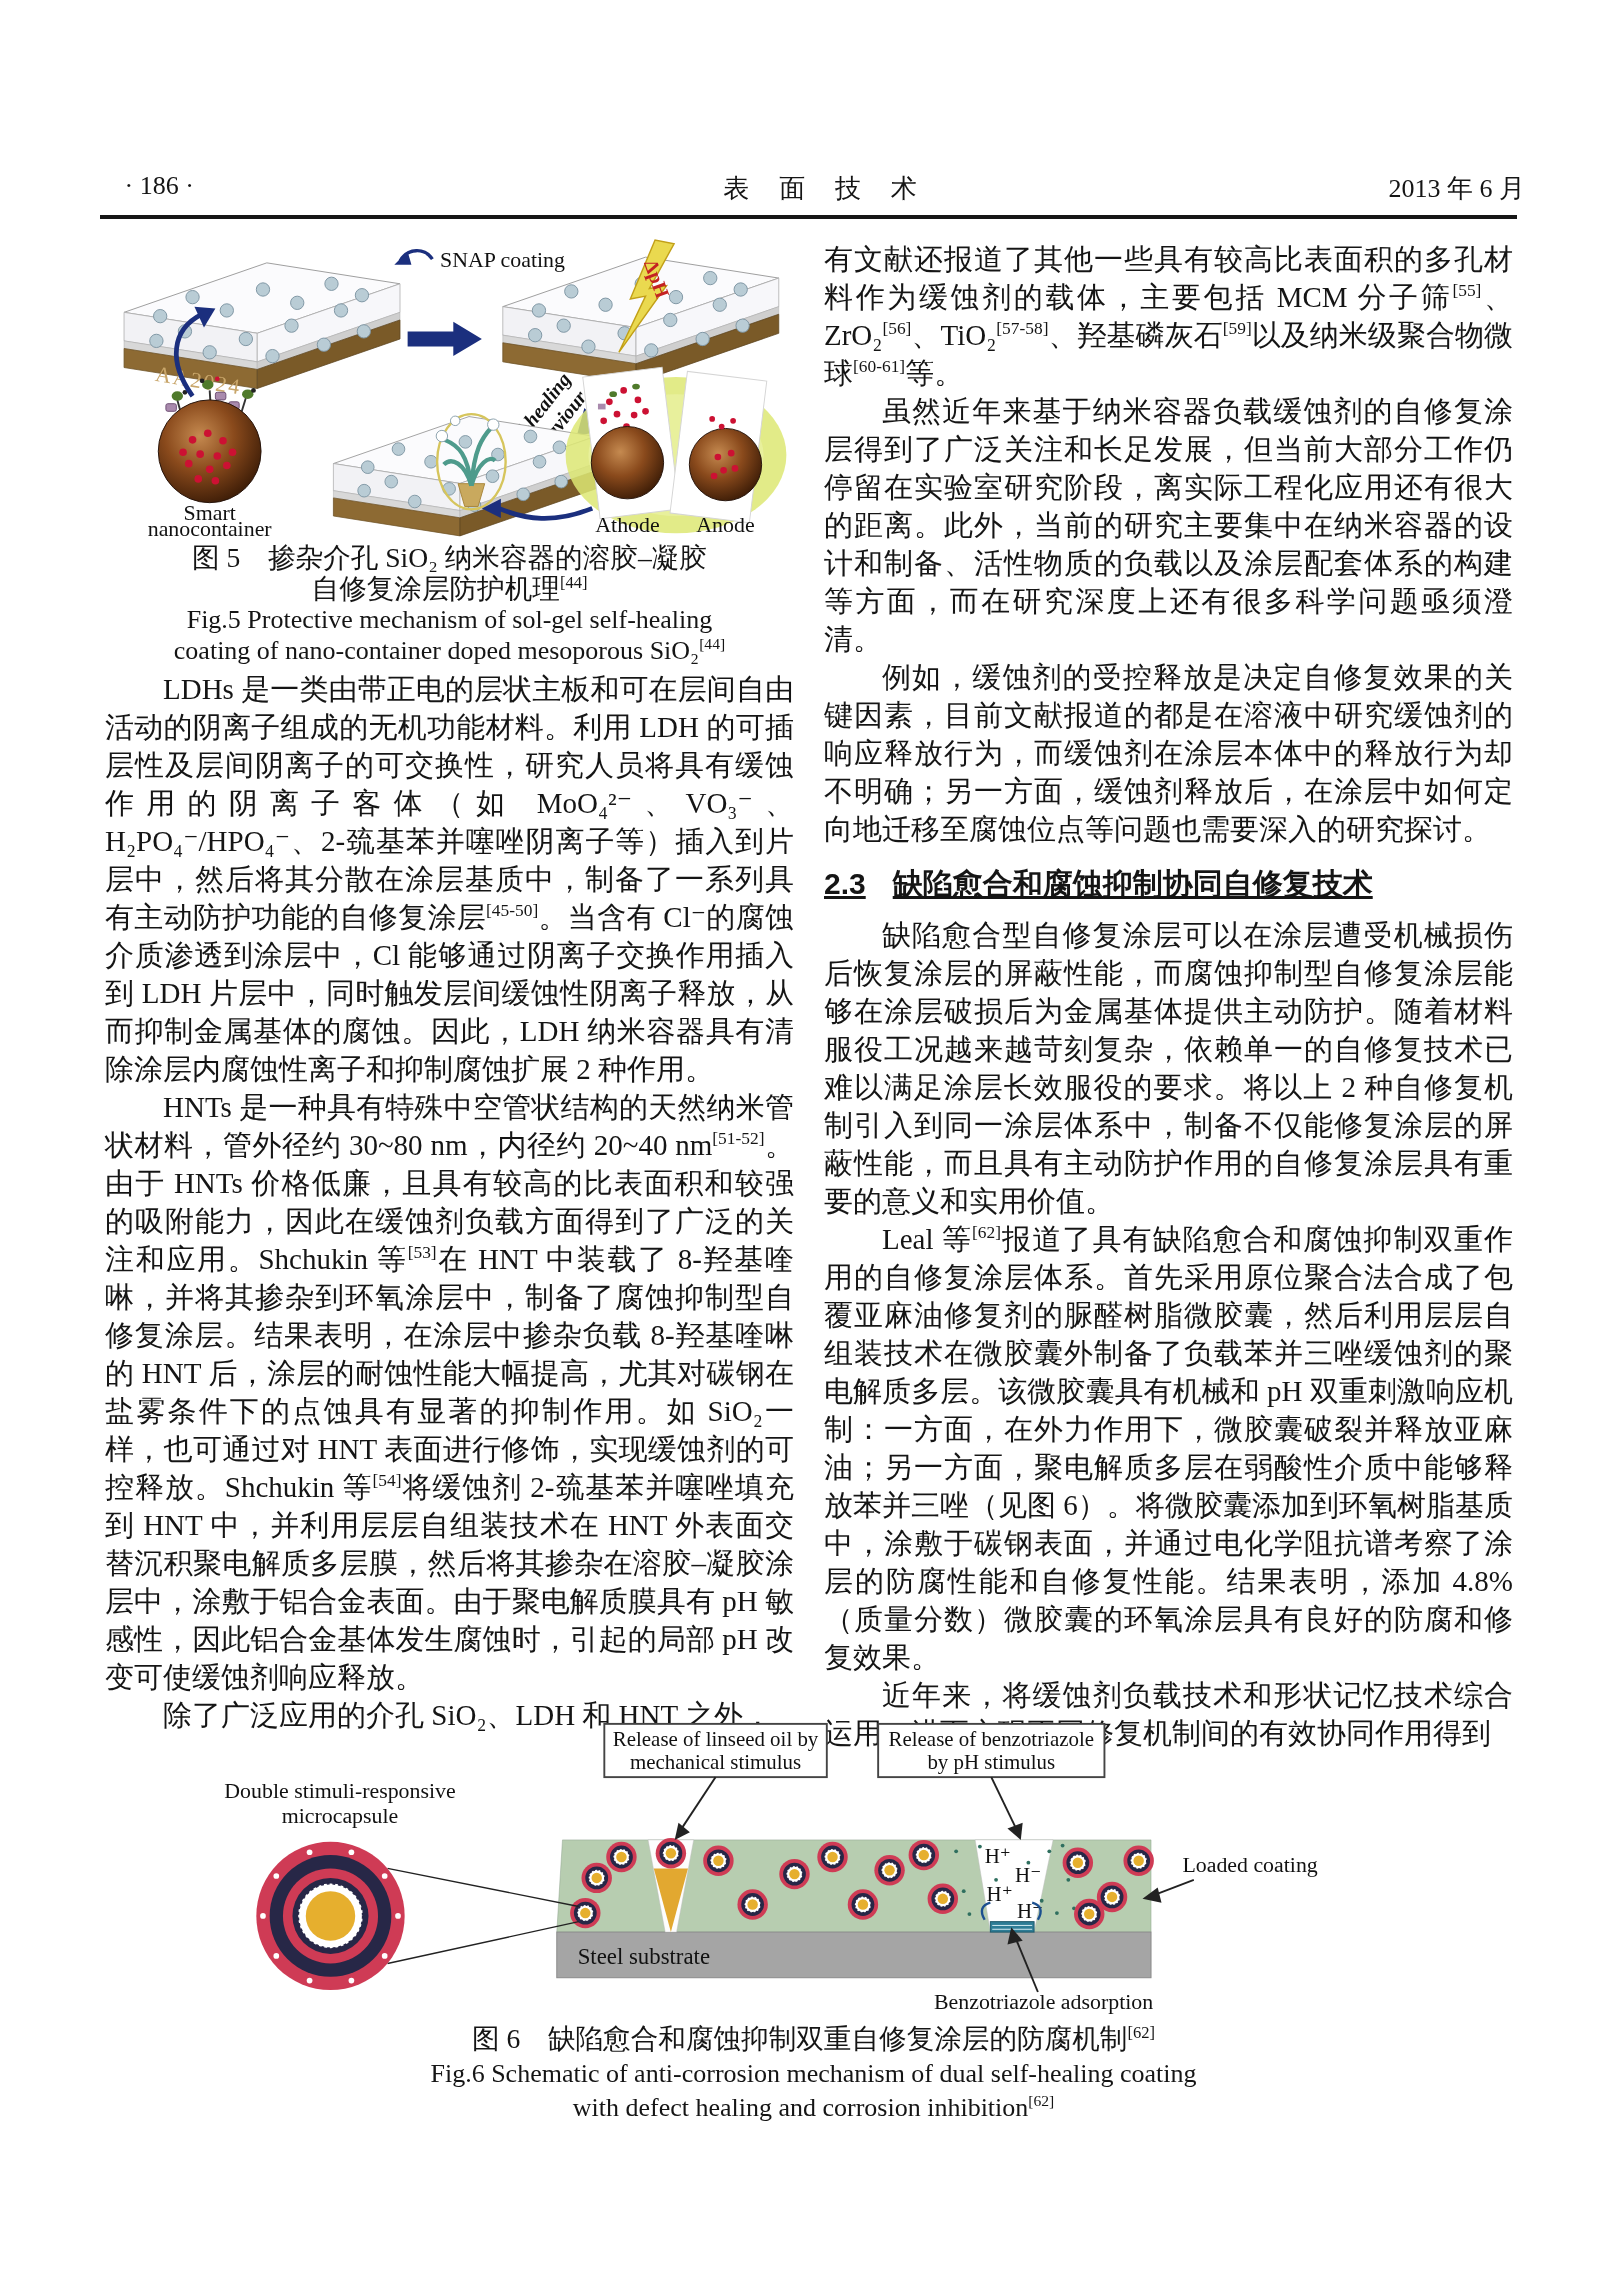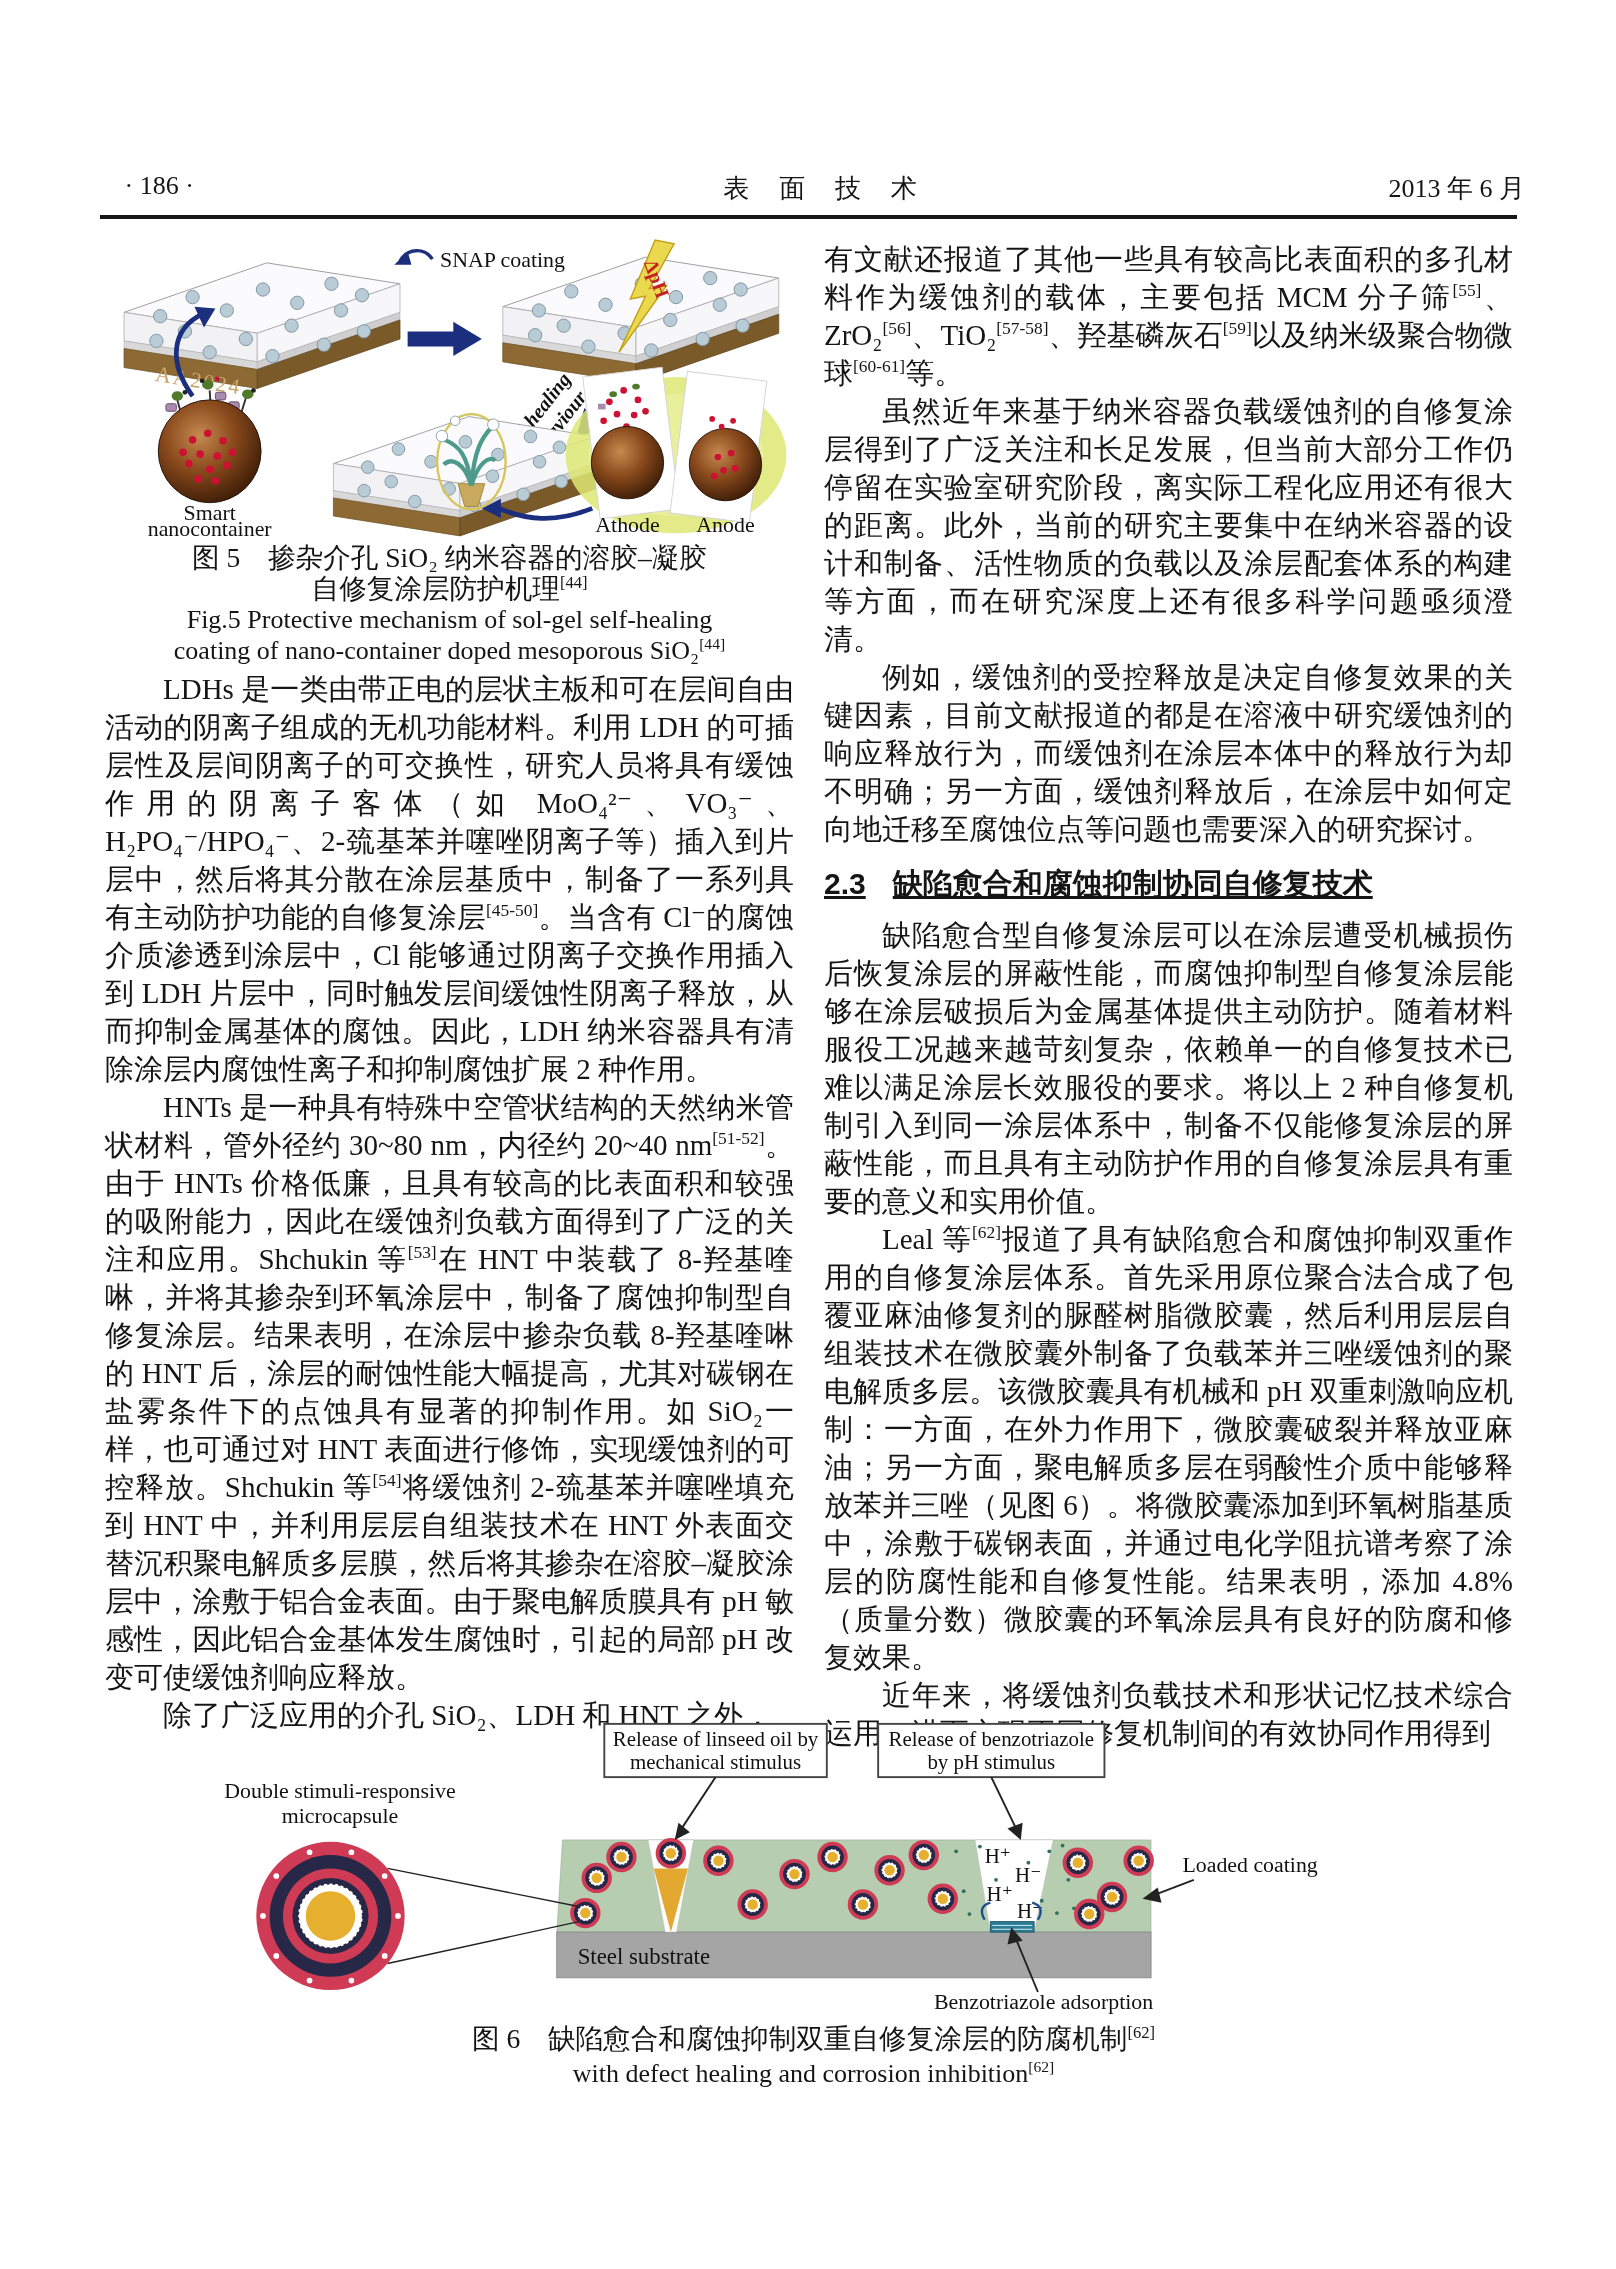--- a/index.html
+++ b/index.html
@@ -335,15 +335,16 @@
     <text x="1008" y="162" font-size="23" fill="#111">Loaded coating</text>
     <line x1="1020" y1="170" x2="978" y2="186" stroke="#222" stroke-width="2"></line>
     <polygon points="966,190 982,178 986,194" fill="#222"></polygon>
 
     <line x1="856" y1="288" x2="832" y2="230" stroke="#222" stroke-width="2"></line>
     <polygon points="828,220 824,238 840,234" fill="#222"></polygon>
     <text x="862" y="306" text-anchor="middle" font-size="23" fill="#111">Benzotriazole adsorption</text>
   </svg>
 
   <p class="fig-cap cap-zh">图 6　缺陷愈合和腐蚀抑制双重自修复涂层的防腐机制<sup>[62]</sup></p>
+  <p class="fig-cap cap-en">Fig.6 Schematic of anti-corrosion mechanism of dual self-healing coating</p>
   <p class="fig-cap cap-en">with defect healing and corrosion inhibition<sup>[62]</sup></p>
 </div>
 
 
 </body></html>

